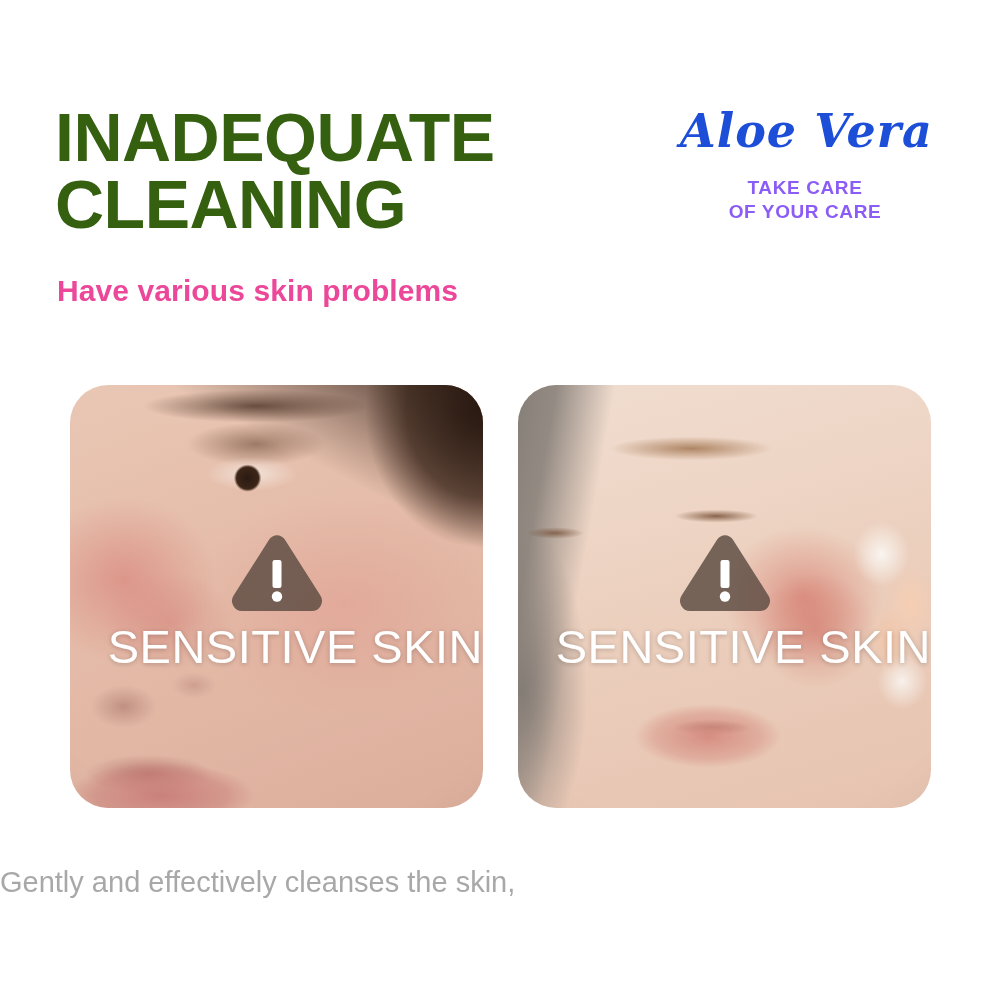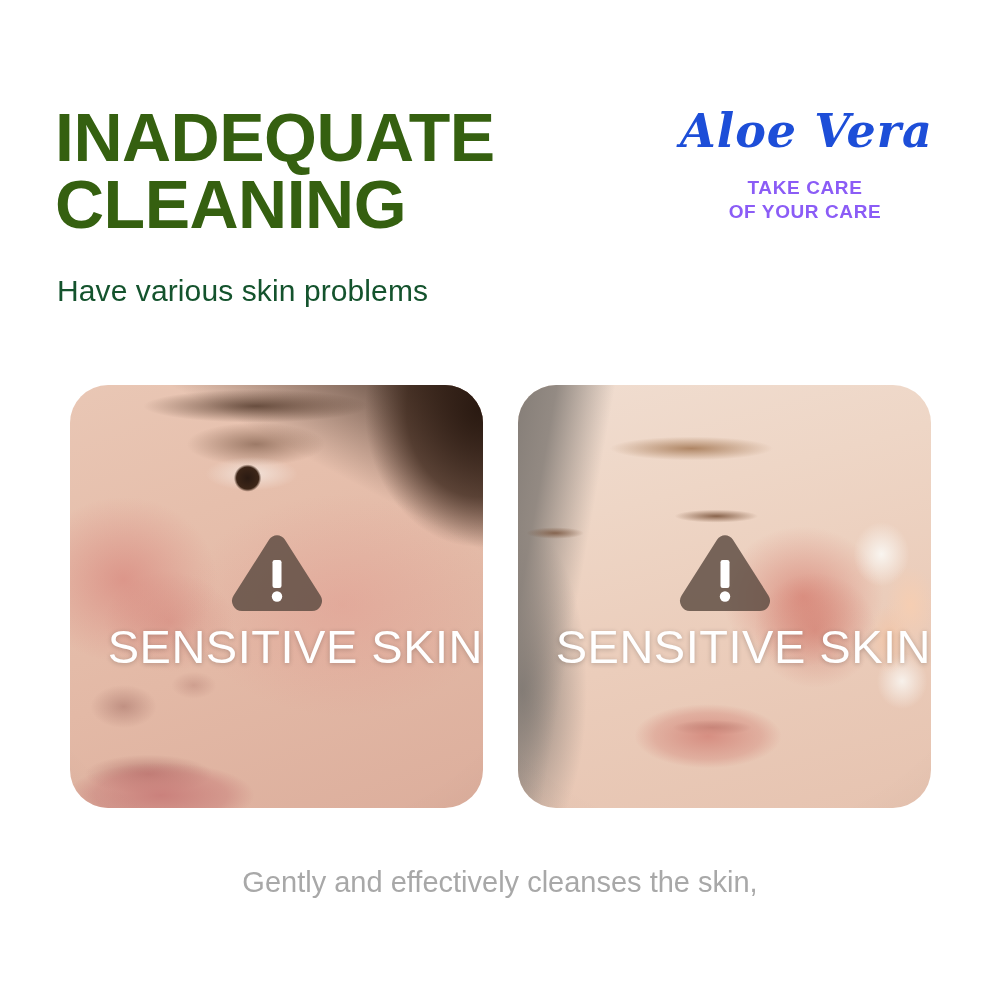--- a/index.html
+++ b/index.html
@@ -36,22 +36,22 @@
     line-height: 0.98;
     color: #356010;
     letter-spacing: -0.5px;
     white-space: nowrap;
   }
   .subtitle {
     position: absolute;
     left: 57px;
     top: 274px;
     font-size: 30px;
-    color: #14532d;
-    font-weight: normal;
+    color: #ec4899;
+    font-weight: bold;
     letter-spacing: 0.1px;
     white-space: nowrap;
   }
 
   
   .brand {
     position: absolute;
     right: 70px;
     top: 108px;
     width: 250px;
@@ -180,21 +180,21 @@
     text-shadow: 0 1px 5px rgba(0,0,0,0.22);
     white-space: nowrap;
   }
 
   
   .footer-caption {
     position: absolute;
     left: 0;
     right: 0;
     top: 862px;
-    text-align: center;
+    text-align: left;
     font-size: 29px;
     line-height: 1.38;
     color: #a8a8a8;
     font-weight: normal;
   }
   .footer-caption div { white-space: nowrap; }
 </style>
 </head>
 <body>
 

